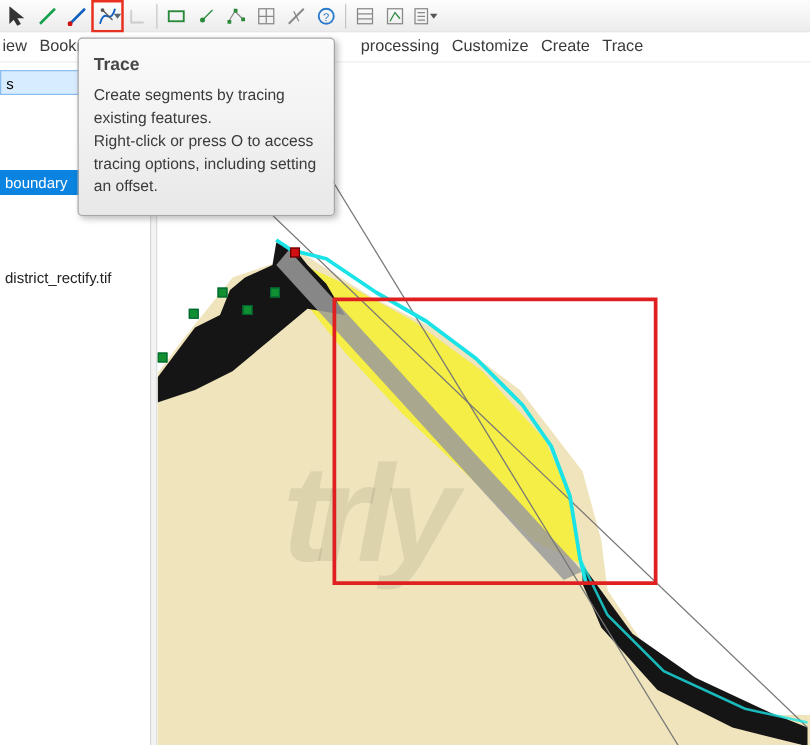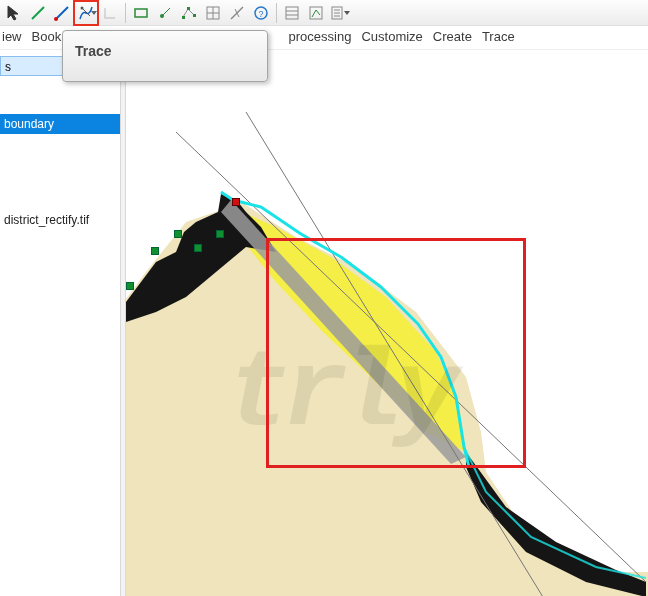--- a/index.html
+++ b/index.html
@@ -90,25 +90,25 @@
     overflow: hidden;
     font-size: 12px;
   }
   .side-row.sel-row {
     background: #d8ecff;
     border: 1px solid #8abdf0;
   }
   .side-row.link-row {
     background: #0a84e0;
     color: #fff;
-    margin-top: 38px;
+    margin-top: 60px;
   }
   .side-row.file-row {
     color: #222;
-    margin-top: 76px;
+    margin-top: 56px;
   }
 
   
   .splitter {
     position: absolute;
     top: 52px;
     bottom: 0;
     left: 120px;
     width: 6px;
     background: #f3f3f3;
@@ -124,25 +124,25 @@
     right: 0;
     bottom: 0;
     background: #fff;
     overflow: hidden;
   }
   .map svg { position: absolute; top: 0; left: 0; }
 
   
   .watermark {
     position: absolute;
-    top: 280px;
+    top: 296px;
     left: 100px;
     font-size: 110px;
     color: rgba(0,0,0,0.08);
-    font-family: Liberation Mono, monospace;
+    font-family: Liberation Sans, sans-serif;
     font-style: italic;
     font-weight: 600;
     letter-spacing: -10px;
     pointer-events: none;
   }
 
   
   .red-rect {
     position: absolute;
     border: 3px solid #e02020;
@@ -322,13 +322,15 @@
   <div class="vx g" style="left:90px;  top:178px;"></div>
   <div class="vx g" style="left:0px;   top:230px;"></div>
 
   <div class="watermark">trly</div>
 
   <div class="red-rect" style="left:140px; top:186px; width:260px; height:230px;"></div>
 </div>
 
 <div class="tooltip">
   <div class="tt-title">Trace</div>
+  <div style="white-space:pre-line">Create segments by tracing existing features.
+Right-click or press O to access tracing options, including setting an offset.</div>
 </div>
 
 </body></html>

